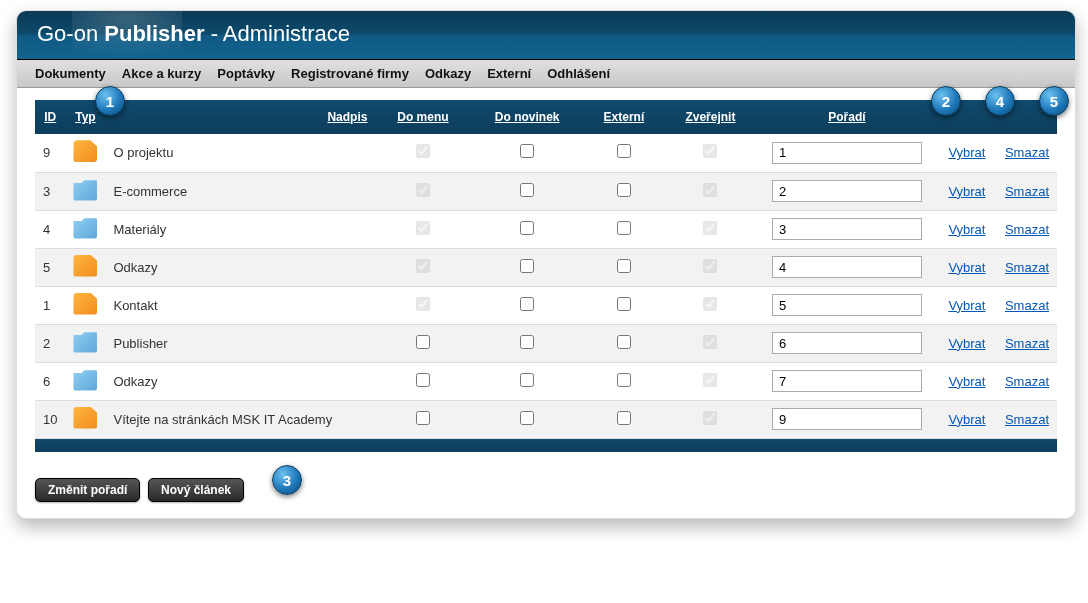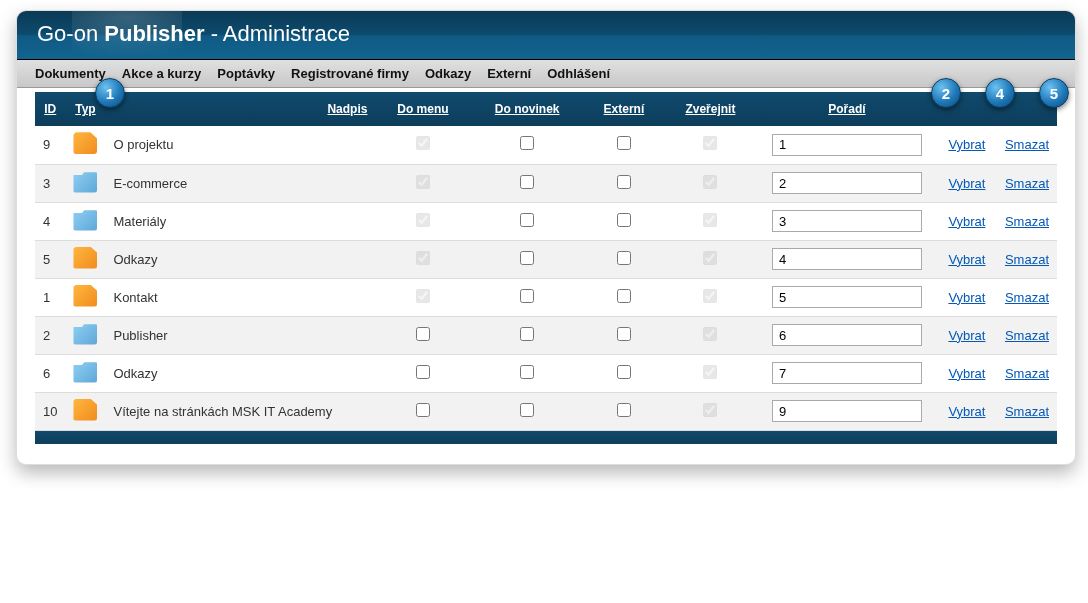--- a/index.html
+++ b/index.html
@@ -16,21 +16,21 @@
       content:""; position:absolute; left:55px; top:0; width:110px; height:100%;
       background:radial-gradient(ellipse 160px 70px at 50% 12%, rgba(255,255,255,.18) 0%, rgba(255,255,255,0) 60%);
       pointer-events:none;
     }
     .nav-bar {
       background:linear-gradient(#e0e0e0,#c8c8c8);
       border-bottom:1px solid #999; padding:6px 18px; font-weight:700; color:#111;
     }
     .nav-bar span{ margin-right:16px; cursor:pointer; }
     .page-title{ font-size:20px; font-weight:700; color:#111; padding:18px 18px 10px; }
-    table { border-collapse:collapse; width:calc(100% - 36px); margin:4px 18px; }
+    table { border-collapse:collapse; width:calc(100% - 36px); margin:12px 18px; }
     thead tr { background:linear-gradient(to bottom,#104a6d 0%,#0d3d5b 100%); color:#fff; }
     thead th { padding:10px 8px; text-align:center; font-size:12px; cursor:pointer; }
     thead th span{ text-decoration:underline; }
     tbody td { padding:6px 8px; border-bottom:1px solid #ddd; text-align:center; vertical-align:middle; height:38px;}
     tbody tr:nth-child(even){ background:#f2f2f2; }
     tbody tr:nth-child(odd){ background:#fff; }
     tbody td.cell-id{text-align:left; width:28px; color:#333;}
     tbody td.cell-title{text-align:left; width:270px;}
     .type-icon{width:28px;text-align:center;}
     .ico-doc,.ico-folder{display:inline-block;width:24px;height:22px;border-radius:3px;}
@@ -188,13 +188,18 @@
           </tr>
         </tfoot>
     </table>
 
     <div class="callout" style="top:-14px;left:78px;">1</div>
     <div class="callout" style="top:-14px;right:114px;">2</div>
     <div class="callout" style="top:-14px;right:60px;">4</div>
     <div class="callout" style="top:-14px;right:6px;">5</div>
   </div>
 
+  <div class="buttons rel">
+    <button class="btn">Změnit pořadí</button>
+    <button class="btn">Nový článek</button>
+    <div class="callout" style="top:1px;left:255px;">3</div>
+  </div>
 </div>
 
 </body></html>

